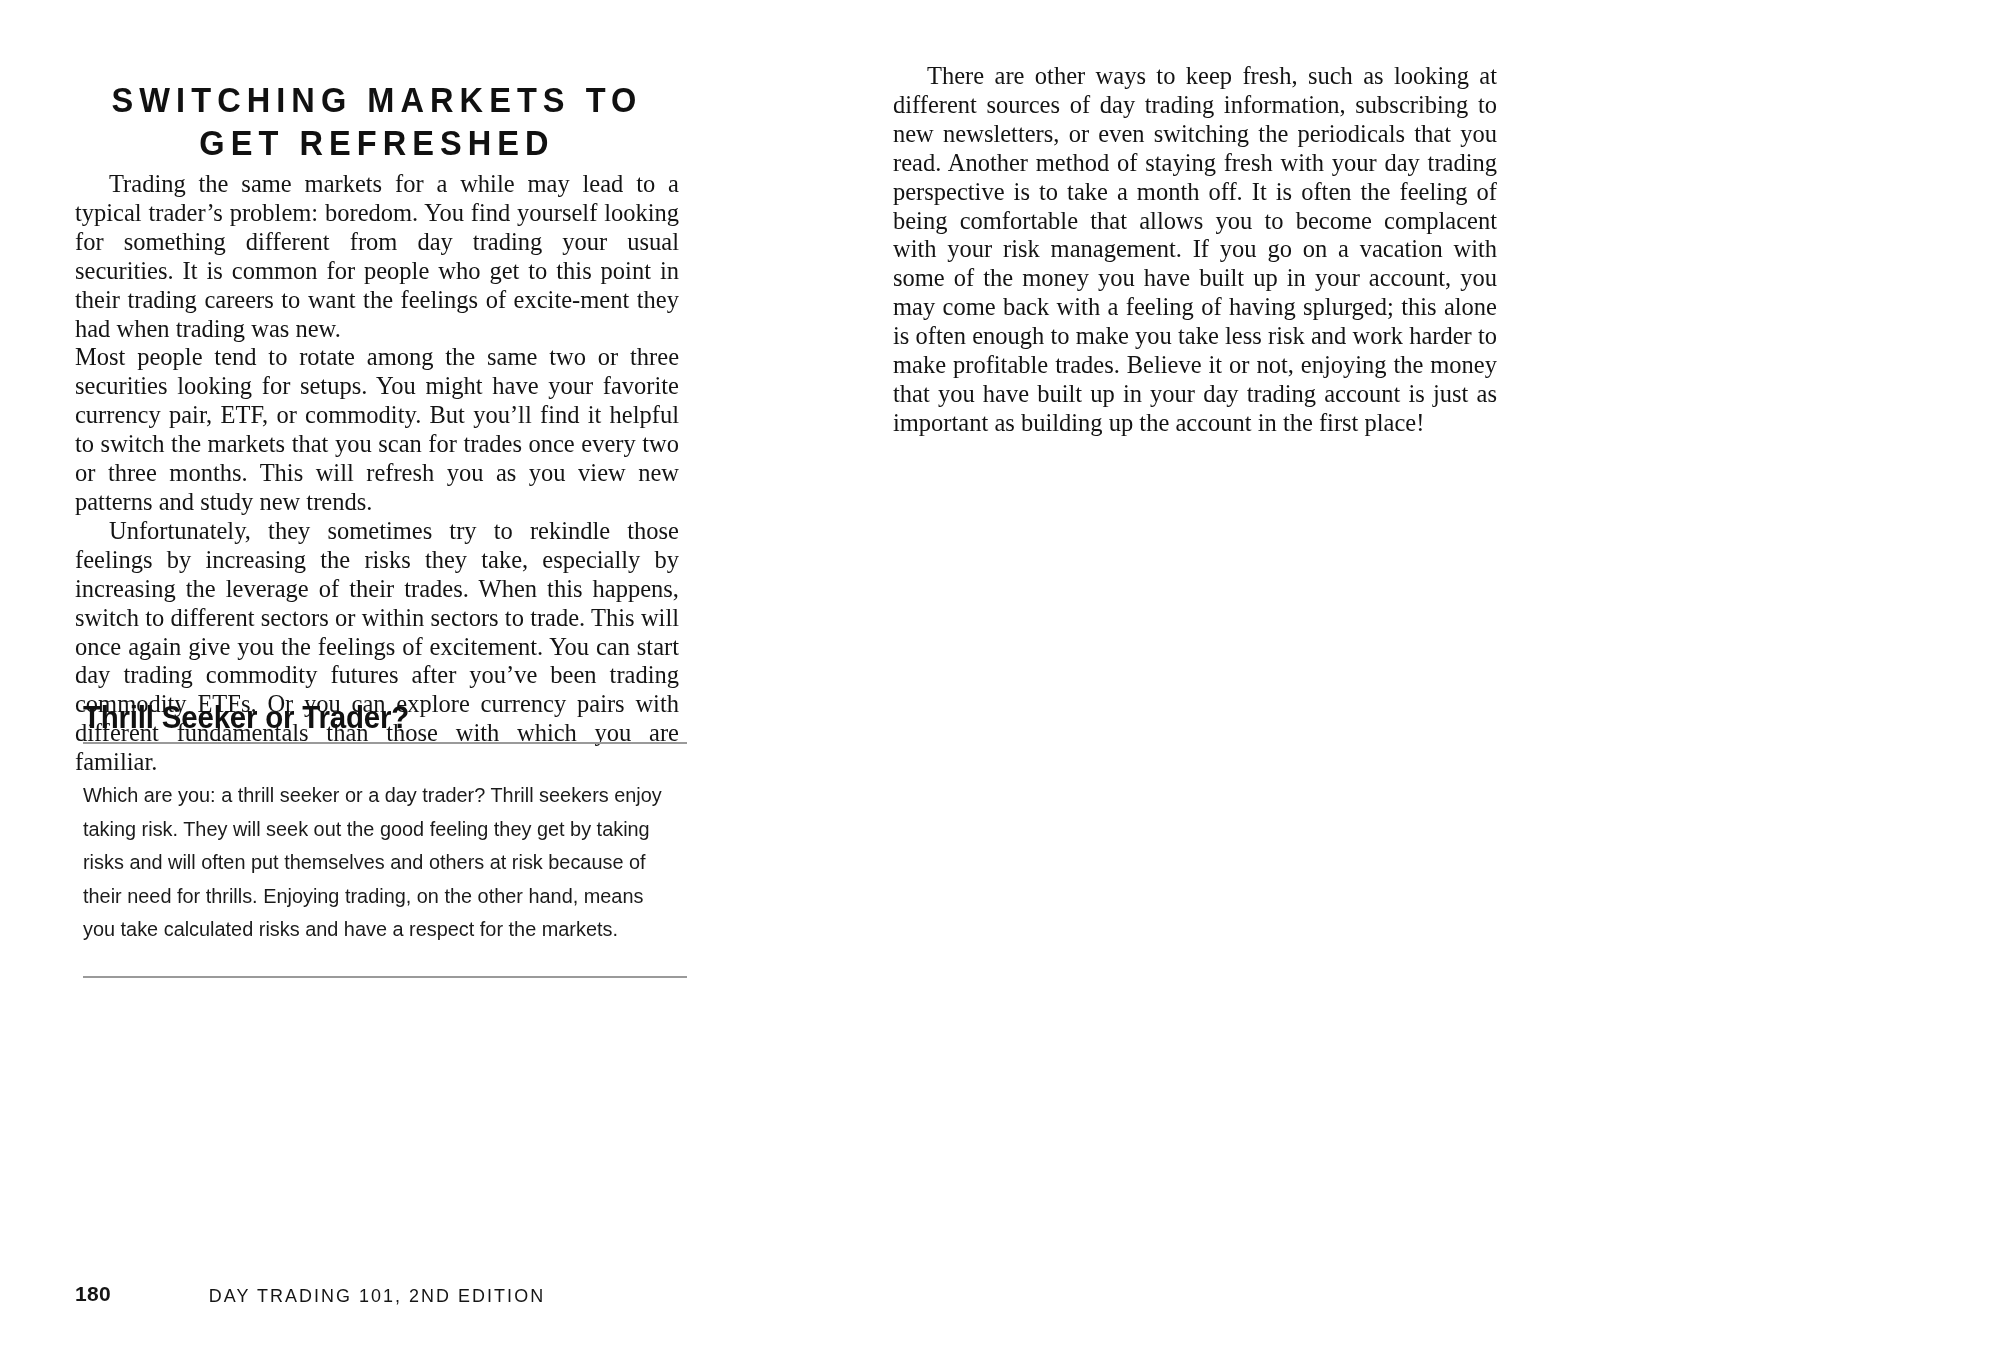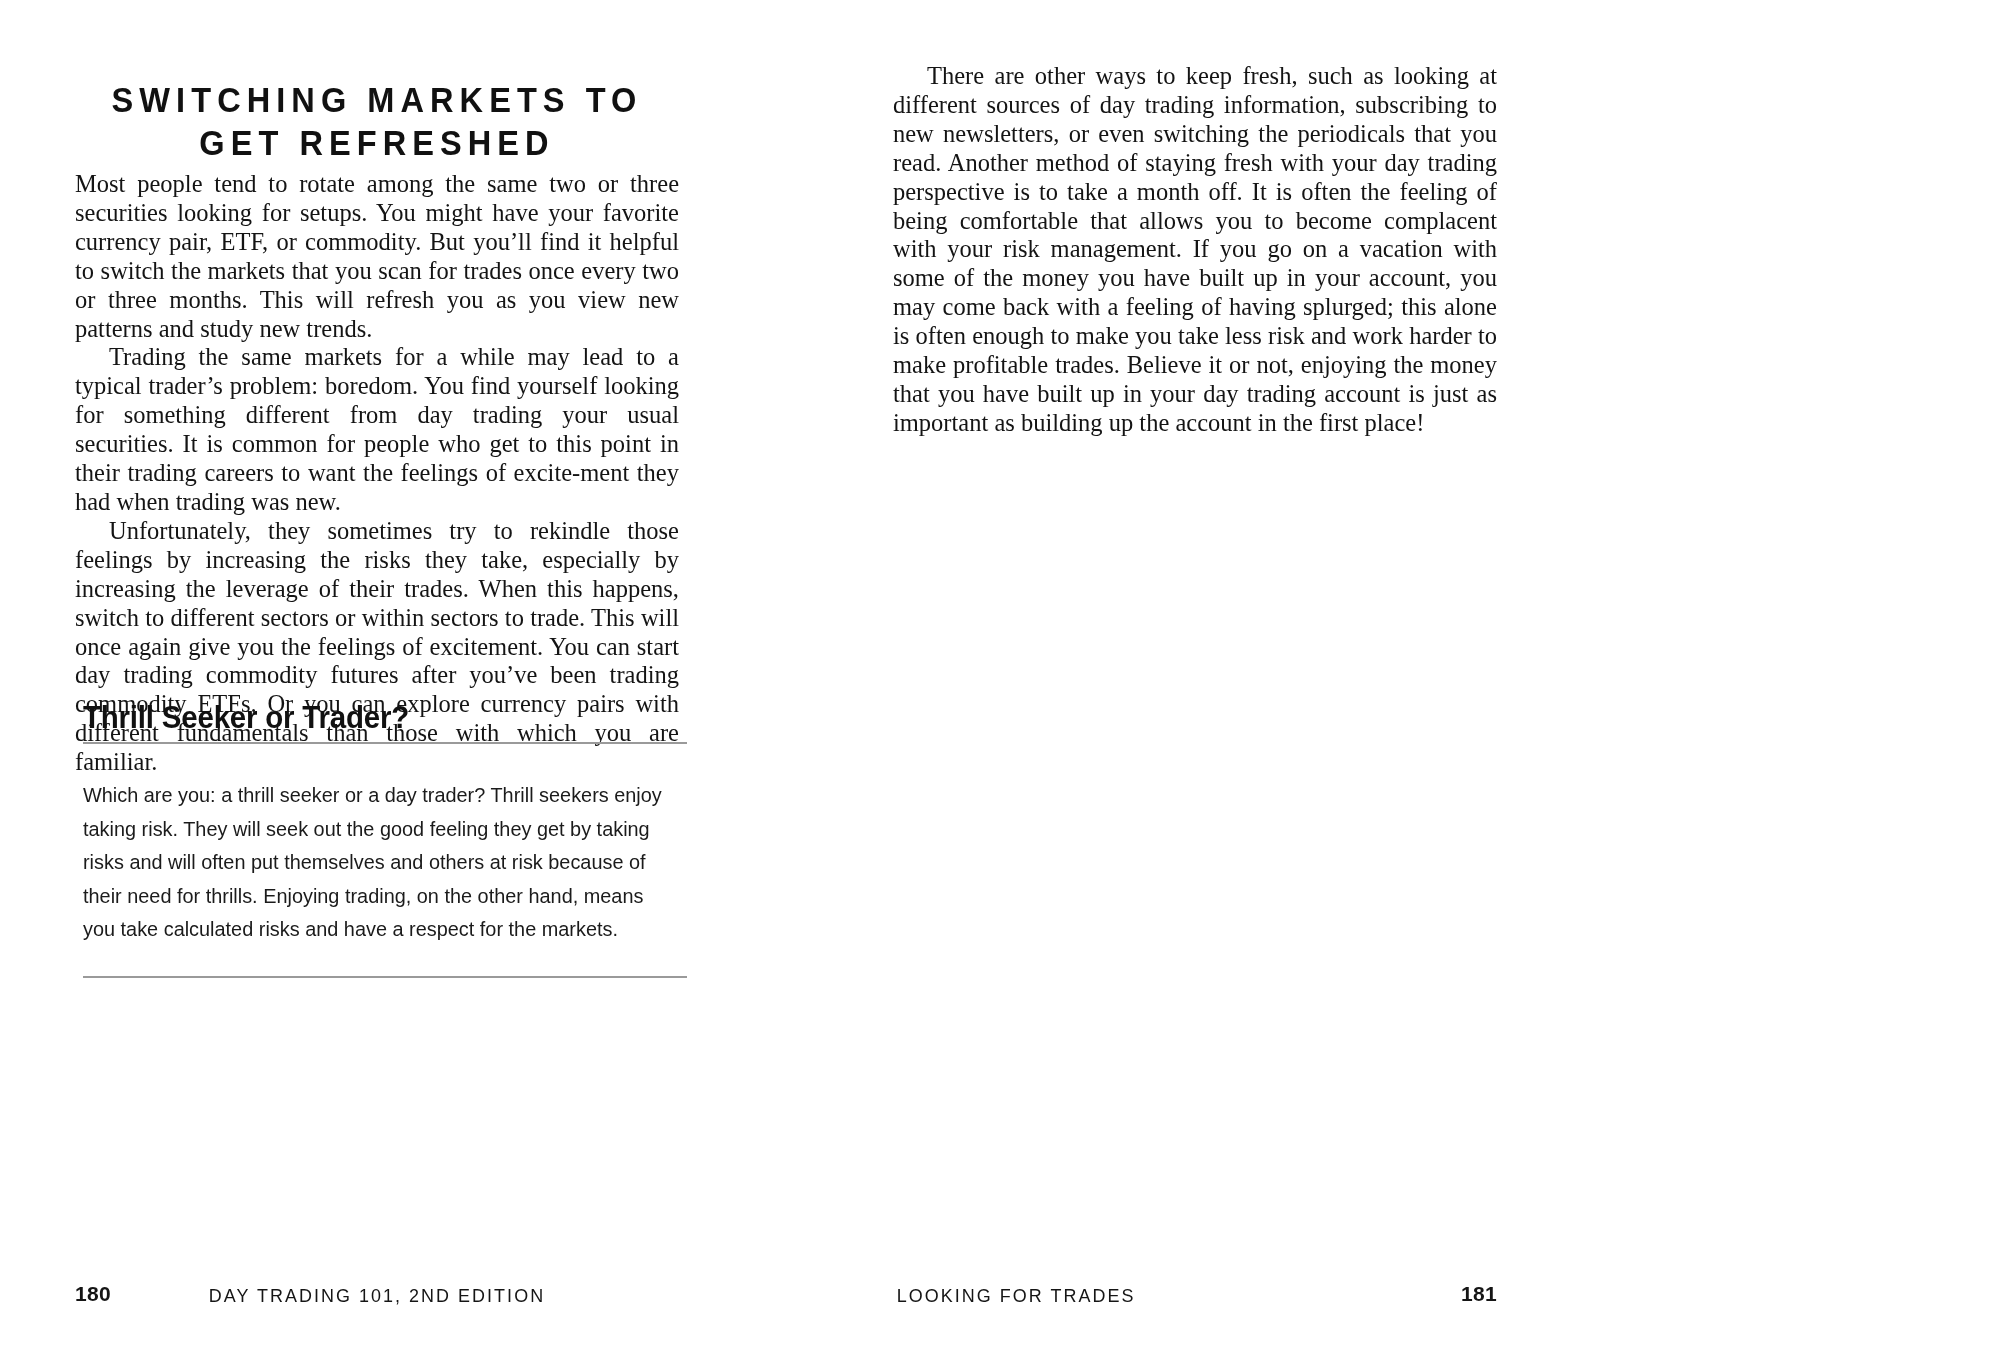--- a/index.html
+++ b/index.html
@@ -151,22 +151,22 @@
 <body>
 
 <div class="spread">
 
   <div class="page page-left">
 
     <h1 class="chapter-title">SWITCHING MARKETS TO
 GET REFRESHED</h1>
 
     <div class="body-block body-left">
+      <p class="body indent">Trading the same markets for a while may lead to a typical trader’s problem: boredom. You find yourself looking for something different from day trading your usual securities. It is common for people who get to this point in their trading careers to want the feelings of excite-ment they had when trading was new.</p>
       <p class="body">Most people tend to rotate among the same two or three securities looking for setups. You might have your favorite currency pair, ETF, or commodity. But you’ll find it helpful to switch the markets that you scan for trades once every two or three months. This will refresh you as you view new patterns and study new trends.</p>
-      <p class="body indent">Trading the same markets for a while may lead to a typical trader’s problem: boredom. You find yourself looking for something different from day trading your usual securities. It is common for people who get to this point in their trading careers to want the feelings of excite-ment they had when trading was new.</p>
       <p class="body indent">Unfortunately, they sometimes try to rekindle those feelings by increasing the risks they take, especially by increasing the leverage of their trades. When this happens, switch to different sectors or within sectors to trade. This will once again give you the feelings of excitement. You can start day trading commodity futures after you’ve been trading commodity ETFs. Or you can explore currency pairs with different fundamentals than those with which you are familiar.</p>
     </div>
 
     <div class="sidebar">
       <h2 class="sidebar-heading">Thrill Seeker or Trader?</h2>
       <hr class="rule rule-top">
       <div class="sidebar-body-wrap">
         <p class="sidebar-body">Which are you: a thrill seeker or a day trader? Thrill seekers enjoy taking risk. They will seek out the good feeling they get by taking risks and will often put themselves and others at risk because of their need for thrills. Enjoying trading, on the other hand, means you take calculated risks and have a respect for the markets.</p>
       </div>
       <hr class="rule rule-bottom">
@@ -177,19 +177,15 @@
       <span class="running-head running-head-left">DAY TRADING 101, 2ND EDITION</span>
     </div>
   </div>
 
   <div class="page page-right">
 
     <div class="body-block body-right">
       <p class="body indent">There are other ways to keep fresh, such as looking at different sources of day trading information, subscribing to new newsletters, or even switching the periodicals that you read. Another method of staying fresh with your day trading perspective is to take a month off. It is often the feeling of being comfortable that allows you to become complacent with your risk management. If you go on a vacation with some of the money you have built up in your account, you may come back with a feeling of having splurged; this alone is often enough to make you take less risk and work harder to make profitable trades. Believe it or not, enjoying the money that you have built up in your day trading account is just as important as building up the account in the first place!</p>
     </div>
 
-    <div class="footer">
-      <span class="running-head running-head-right">LOOKING FOR TRADES</span>
-      <span class="folio folio-right">181</span>
-    </div>
   </div>
 
 </div>
 
 </body></html>

